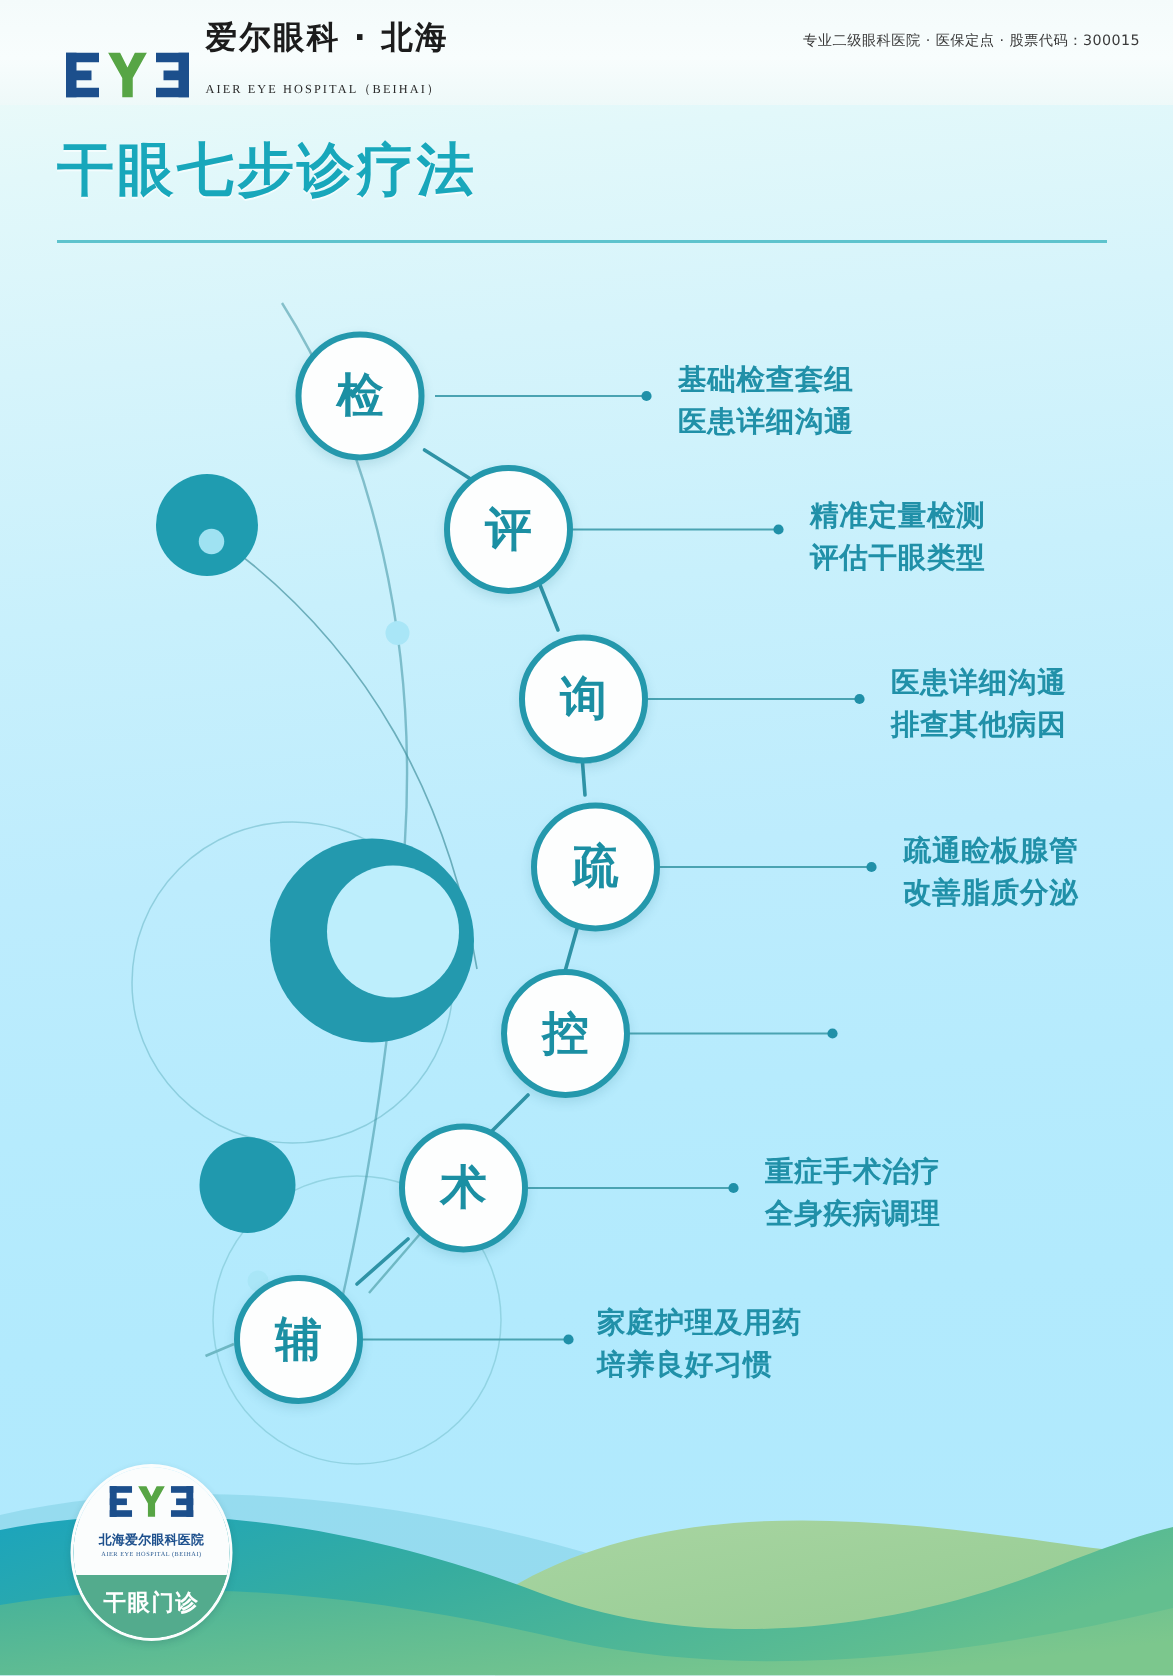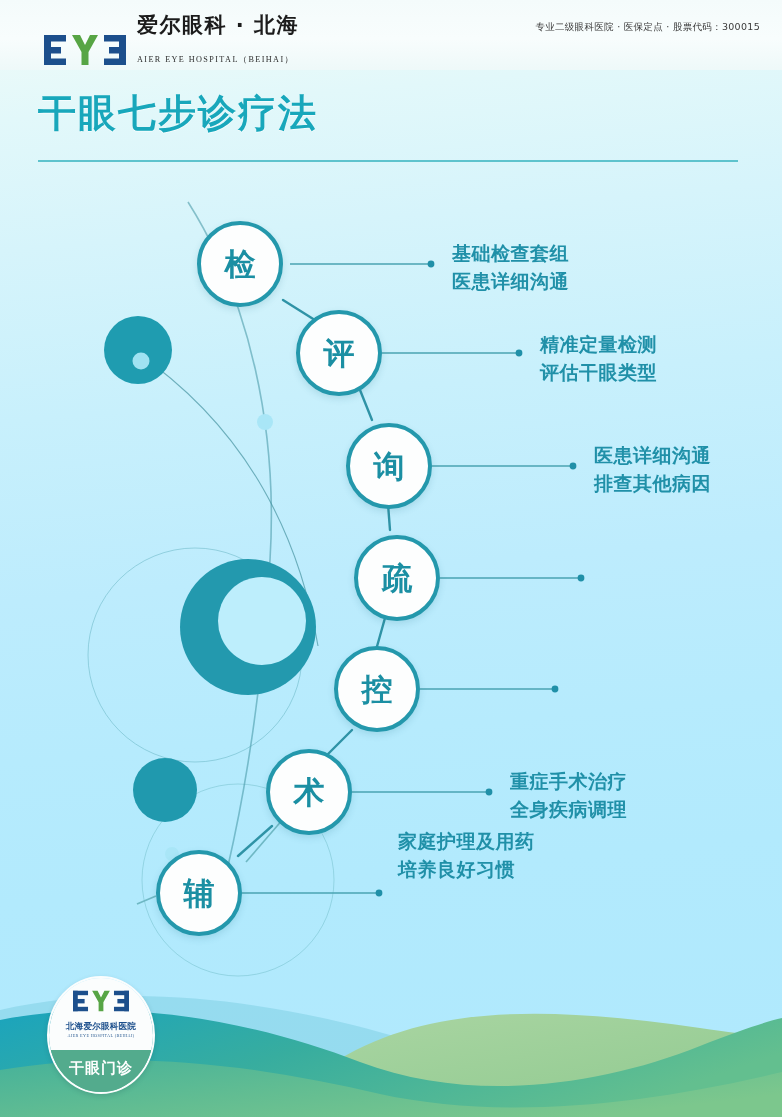--- a/index.html
+++ b/index.html
@@ -278,25 +278,29 @@
     <div>医患详细沟通</div>
   </div>
   <div class="callout" style="left:540px; top:331px;">
     <div>精准定量检测</div>
     <div>评估干眼类型</div>
   </div>
   <div class="callout" style="left:594px; top:442px;">
     <div>医患详细沟通</div>
     <div>排查其他病因</div>
   </div>
+  <div class="callout" style="left:602px; top:554px;">
+    <div>疏通睑板腺管</div>
+    <div>改善脂质分泌</div>
+  </div>
   <div class="callout" style="left:510px; top:768px;">
     <div>重症手术治疗</div>
     <div>全身疾病调理</div>
   </div>
-  <div class="callout" style="left:398px; top:828px;">
+  <div class="callout" style="left:398px; top:869px;">
     <div>家庭护理及用药</div>
     <div>培养良好习惯</div>
   </div>
 
   <div id="badge">
     <div id="badge-top"></div>
     <div id="badge-bot"></div>
     <div id="badge-inner">
       <svg id="badge-eye" width="56" height="22" viewBox="0 0 82 30" xmlns="http://www.w3.org/2000/svg">
         <rect x="0" y="0" width="7" height="30" fill="#1c4f8c"></rect>

